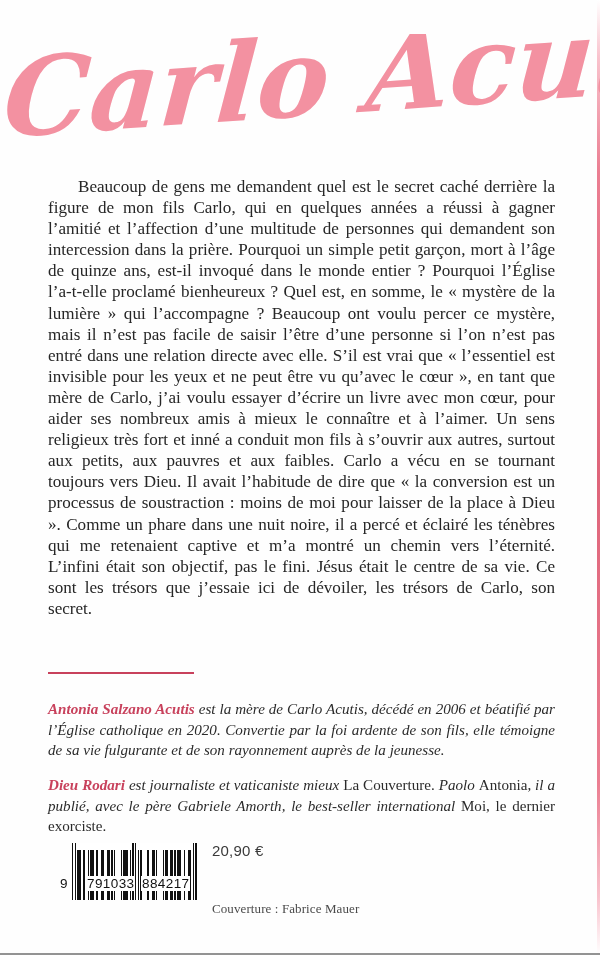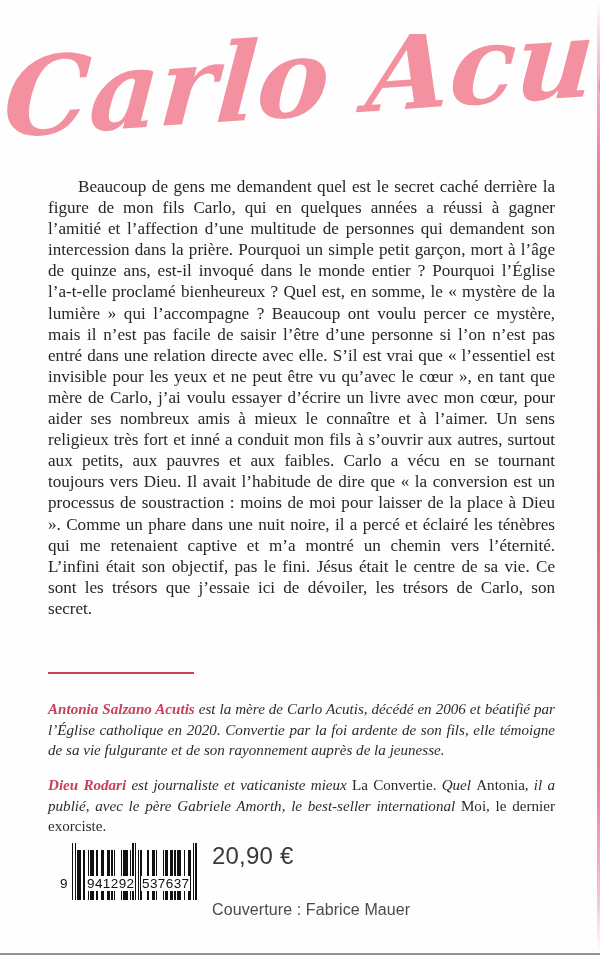--- a/index.html
+++ b/index.html
@@ -158,30 +158,30 @@
     background: #ffffff;
     padding: 0 1px;
   }
 
   
   .price {
     position: absolute;
     left: 212px;
     top: 842px;
     font-family: "Liberation Sans", sans-serif;
-    font-size: 24px;
+    font-size: 15px;
     color: #3a3a3a;
     letter-spacing: .2px;
   }
   .credit {
     position: absolute;
     left: 212px;
     top: 901px;
-    font-family: Liberation Sans, sans-serif;
-    font-size: 16px;
+    font-family: Liberation Serif, serif;
+    font-size: 13px;
     color: #4a4a4a;
     letter-spacing: .1px;
   }
 </style>
 </head>
 <body>
 
 <div class="edge-strip"></div>
 <div class="edge-bottom"></div>
 
@@ -192,21 +192,21 @@
 </div>
 
 <div class="blurb">Beaucoup de gens me demandent quel est le secret caché derrière la figure de mon fils Carlo, qui en quelques années a réussi à gagner l’amitié et l’affection d’une multitude de personnes qui demandent son intercession dans la prière. Pourquoi un simple petit garçon, mort à l’âge de quinze ans, est-il invoqué dans le monde entier ? Pourquoi l’Église l’a-t-elle proclamé bienheureux ? Quel est, en somme, le « mystère de la lumière » qui l’accompagne ? Beaucoup ont voulu percer ce mystère, mais il n’est pas facile de saisir l’être d’une personne si l’on n’est pas entré dans une relation directe avec elle. S’il est vrai que « l’essentiel est invisible pour les yeux et ne peut être vu qu’avec le cœur », en tant que mère de Carlo, j’ai voulu essayer d’écrire un livre avec mon cœur, pour aider ses nombreux amis à mieux le connaître et à l’aimer. Un sens religieux très fort et inné a conduit mon fils à s’ouvrir aux autres, surtout aux petits, aux pauvres et aux faibles. Carlo a vécu en se tournant toujours vers Dieu. Il avait l’habitude de dire que « la conversion est un processus de soustraction : moins de moi pour laisser de la place à Dieu ». Comme un phare dans une nuit noire, il a percé et éclairé les ténèbres qui me retenaient captive et m’a montré un chemin vers l’éternité. L’infini était son objectif, pas le fini. Jésus était le centre de sa vie. Ce sont les trésors que j’essaie ici de dévoiler, les trésors de Carlo, son secret.</div>
 
 <div class="divider"></div>
 
 <div class="bios">
 
   <p class="bio"><span class="bio-name">Antonia Salzano Acutis</span><span> est la mère de Carlo Acutis, décédé en 2006 et béatifié par l’Église catholique en 2020. Convertie par la foi ardente de son fils, elle témoigne de sa vie fulgurante et de son rayonnement auprès de la jeunesse.</span></p>
 
-  <p class="bio"><span class="bio-name">Dieu Rodari</span><span> est journaliste et vaticaniste mieux </span><span class="roman">La Convertie.</span><span> Quel </span><span class="roman">Antonia,</span><span> il a publié, avec le père Gabriele Amorth, le best-seller international </span><span class="roman">Moi, le dernier exorciste.</span></p>
+  <p class="bio"><span class="bio-name">Dieu Rodari</span><span> est journaliste et vaticaniste mieux </span><span class="roman">La Couverture.</span><span> Paolo </span><span class="roman">Antonia,</span><span> il a publié, avec le père Gabriele Amorth, le best-seller international </span><span class="roman">Moi, le dernier exorciste.</span></p>
 
 </div>
 
 <div class="barcode-block">
   <div class="bars" id="bars">
       <span class="guard" style="width: 1.32632px;"></span>
       <span class="gap" style="width: 1.32632px;"></span>
       <span class="guard" style="width: 1.32632px;"></span>
       <span class="gap" style="width: 1.32632px;"></span>
       <span class="short" style="width: 1.32632px;"></span>
@@ -296,19 +296,19 @@
       <span class="short" style="width: 1.32632px;"></span>
       <span class="short" style="width: 1.32632px;"></span>
       <span class="short" style="width: 1.32632px;"></span>
       <span class="gap" style="width: 1.32632px;"></span>
       <span class="guard" style="width: 1.32632px;"></span>
       <span class="gap" style="width: 1.32632px;"></span>
       <span class="guard" style="width: 1.32632px;"></span>
     </div>
   <div class="barcode-digits">
     <span class="bd-lead">9</span>
-    <span class="bd-a">941292</span>
-    <span class="bd-b">537637</span>
+    <span class="bd-a">791033</span>
+    <span class="bd-b">884217</span>
   </div>
 </div>
 
 <div class="price">20,90 €</div>
 <div class="credit">Couverture : Fabrice Mauer</div>
 
 </body></html>

